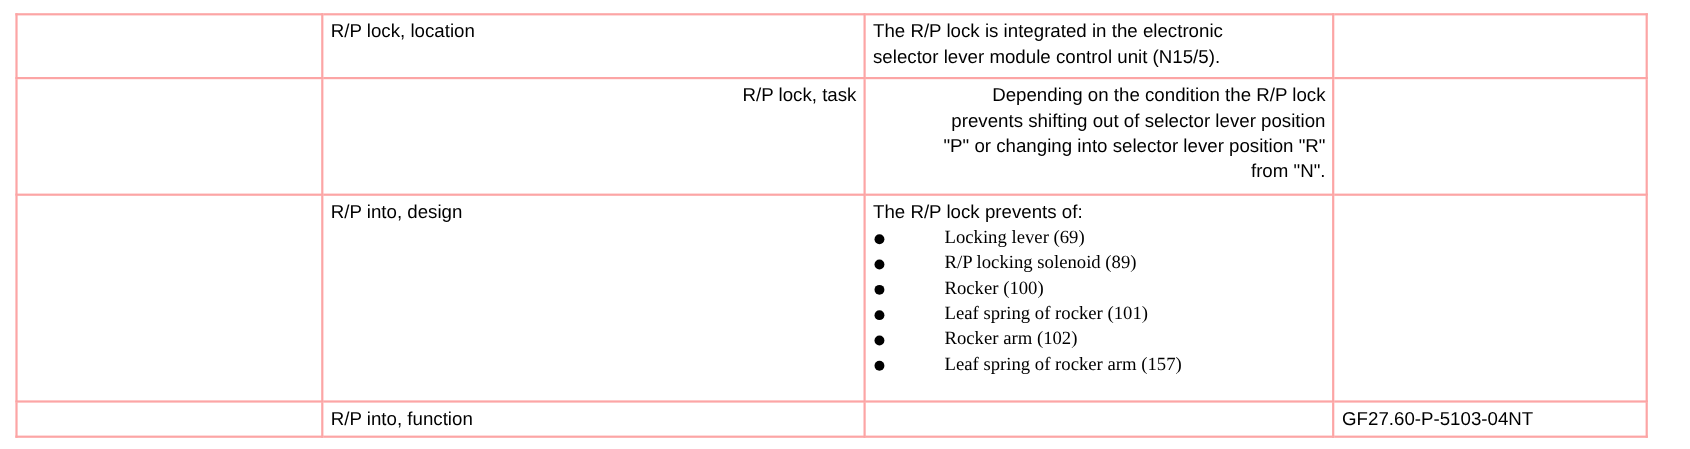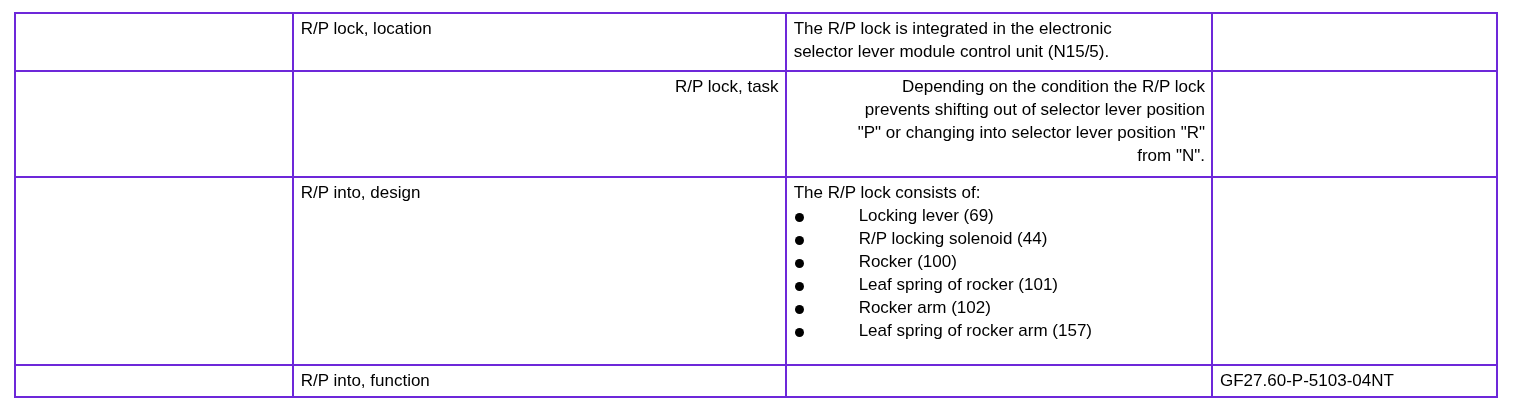--- a/index.html
+++ b/index.html
@@ -22,21 +22,21 @@
   }
   table.spec-table {
     position: absolute;
     left: 14px;
     top: 12px;
     width: 1484px;
     border-collapse: collapse;
     table-layout: fixed;
   }
   table.spec-table td {
-    border: 2px solid #6d28d9;
+    border: 2px solid #fca5a5;
     vertical-align: top;
     padding: 0;
     font-size: 17px;
     line-height: 23px;
     font-family: "Liberation Sans", sans-serif;
     color: #000000;
     margin-left: 22px;
   }
   .col-blank   { width: 267px; }
   .col-label   { width: 474px; }
@@ -47,20 +47,21 @@
     padding: 3px 6px 4px 7px;
   }
   .cell-text {
     display: block;
     white-space: pre-line;
   }
   .bullet-list {
     list-style: none;
     margin: 0;
     padding: 0;
+    font-family: Liberation Serif, serif;
   }
   .bullet-list li {
     position: relative;
     padding-left: 65px;
     line-height: 23px;
     font-size: 17px;
   }
   .bullet-list li .bullet-dot {
     position: absolute;
     left: 1px;
@@ -147,24 +148,24 @@
               <span class="cell-text"></span>
             </div>
         </td>
         <td class="col-label">
           <div class="cell-pad">
               <span class="cell-text">R/P into, design</span>
             </div>
         </td>
         <td class="col-desc">
           <div class="cell-pad">
-            <span class="cell-text desc-lead">The R/P lock consists of:</span>
+            <span class="cell-text desc-lead">The R/P lock prevents of:</span>
             <ul class="bullet-list">
               <li><span class="bullet-dot"></span><span>Locking lever (69)</span></li>
-              <li><span class="bullet-dot"></span><span>R/P locking solenoid (44)</span></li>
+              <li><span class="bullet-dot"></span><span>R/P locking solenoid (89)</span></li>
               <li><span class="bullet-dot"></span><span>Rocker (100)</span></li>
               <li><span class="bullet-dot"></span><span>Leaf spring of rocker (101)</span></li>
               <li><span class="bullet-dot"></span><span>Rocker arm (102)</span></li>
               <li><span class="bullet-dot"></span><span>Leaf spring of rocker arm (157)</span></li>
             </ul>
           </div>
         </td>
         <td class="col-ref">
           <div class="cell-pad">
               <span class="cell-text"></span>

